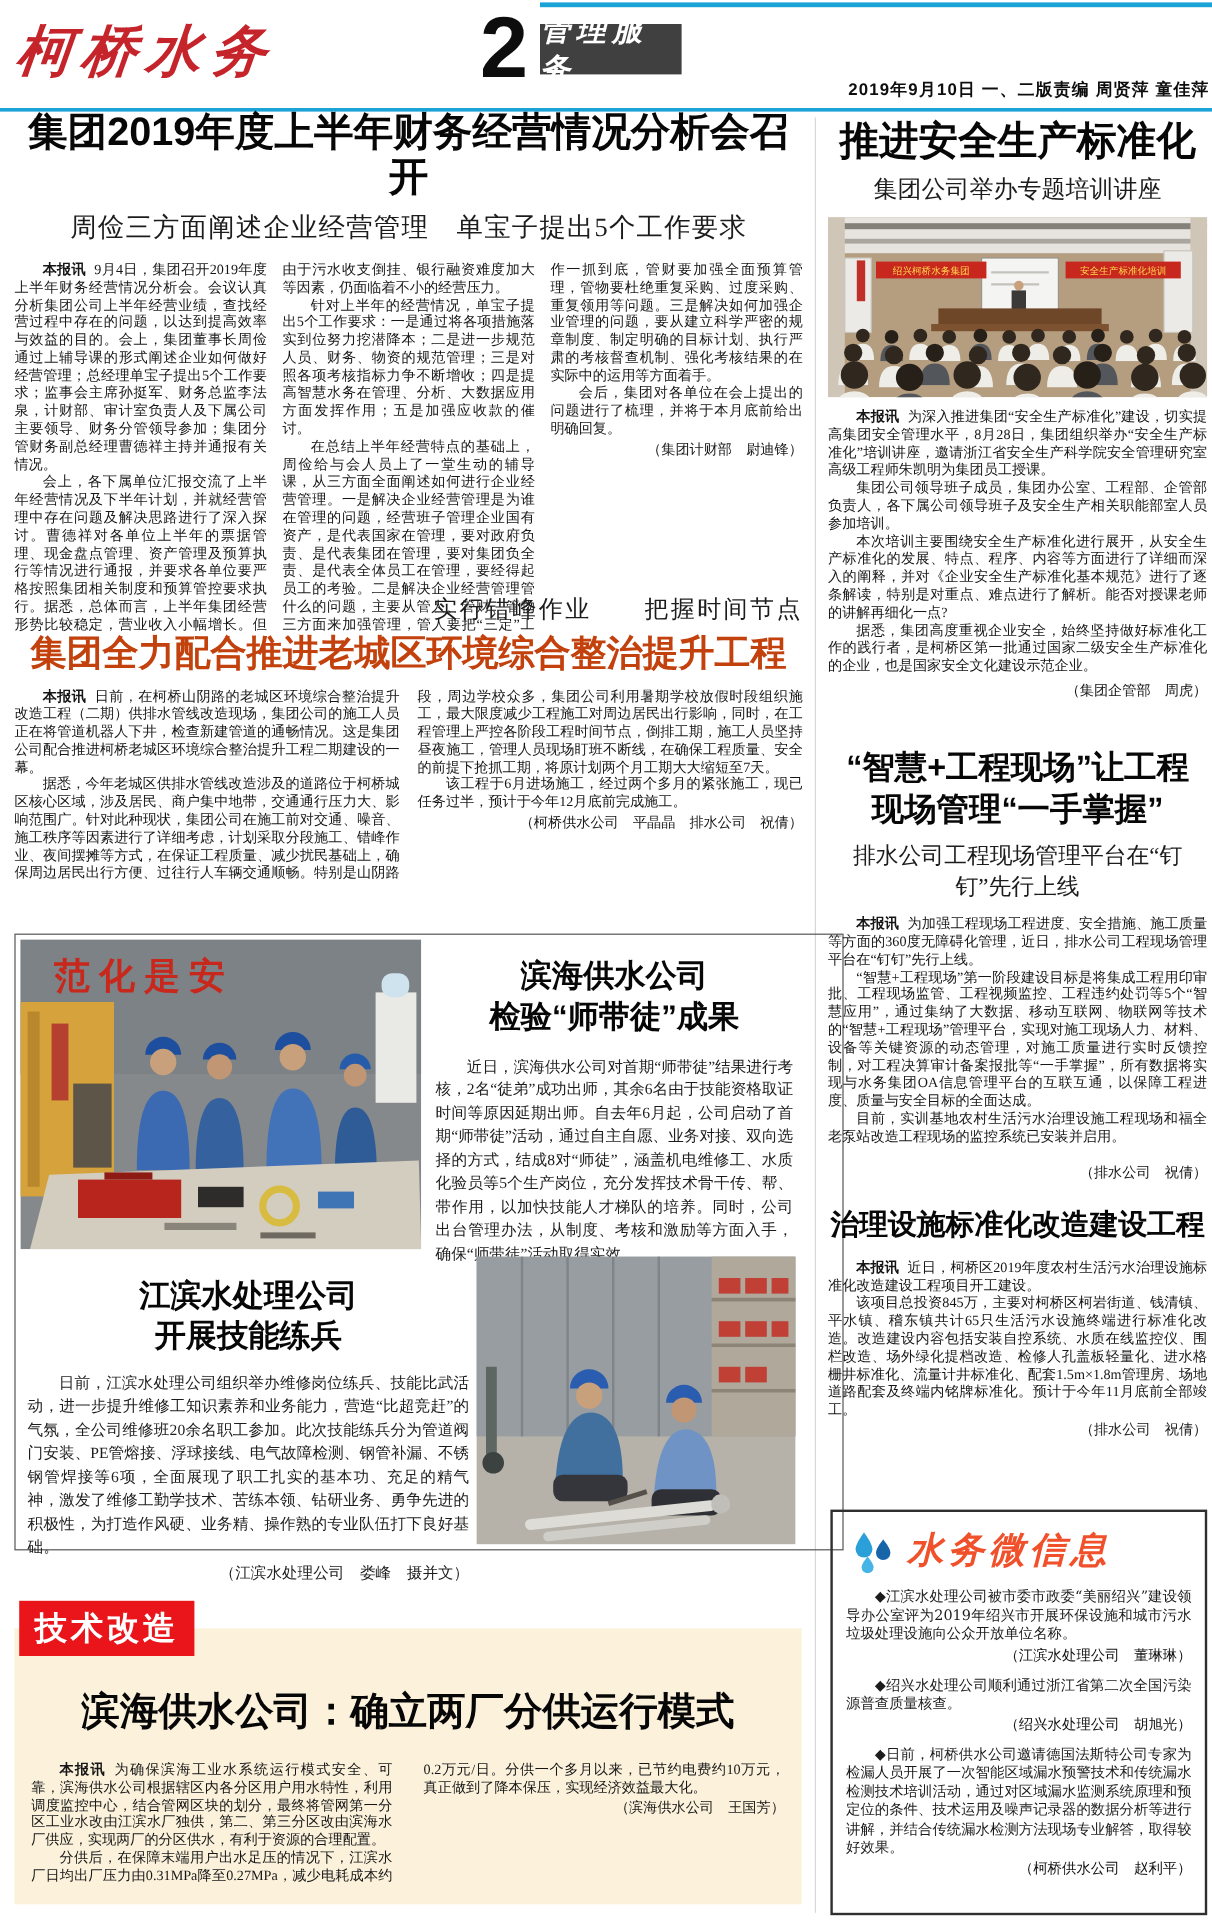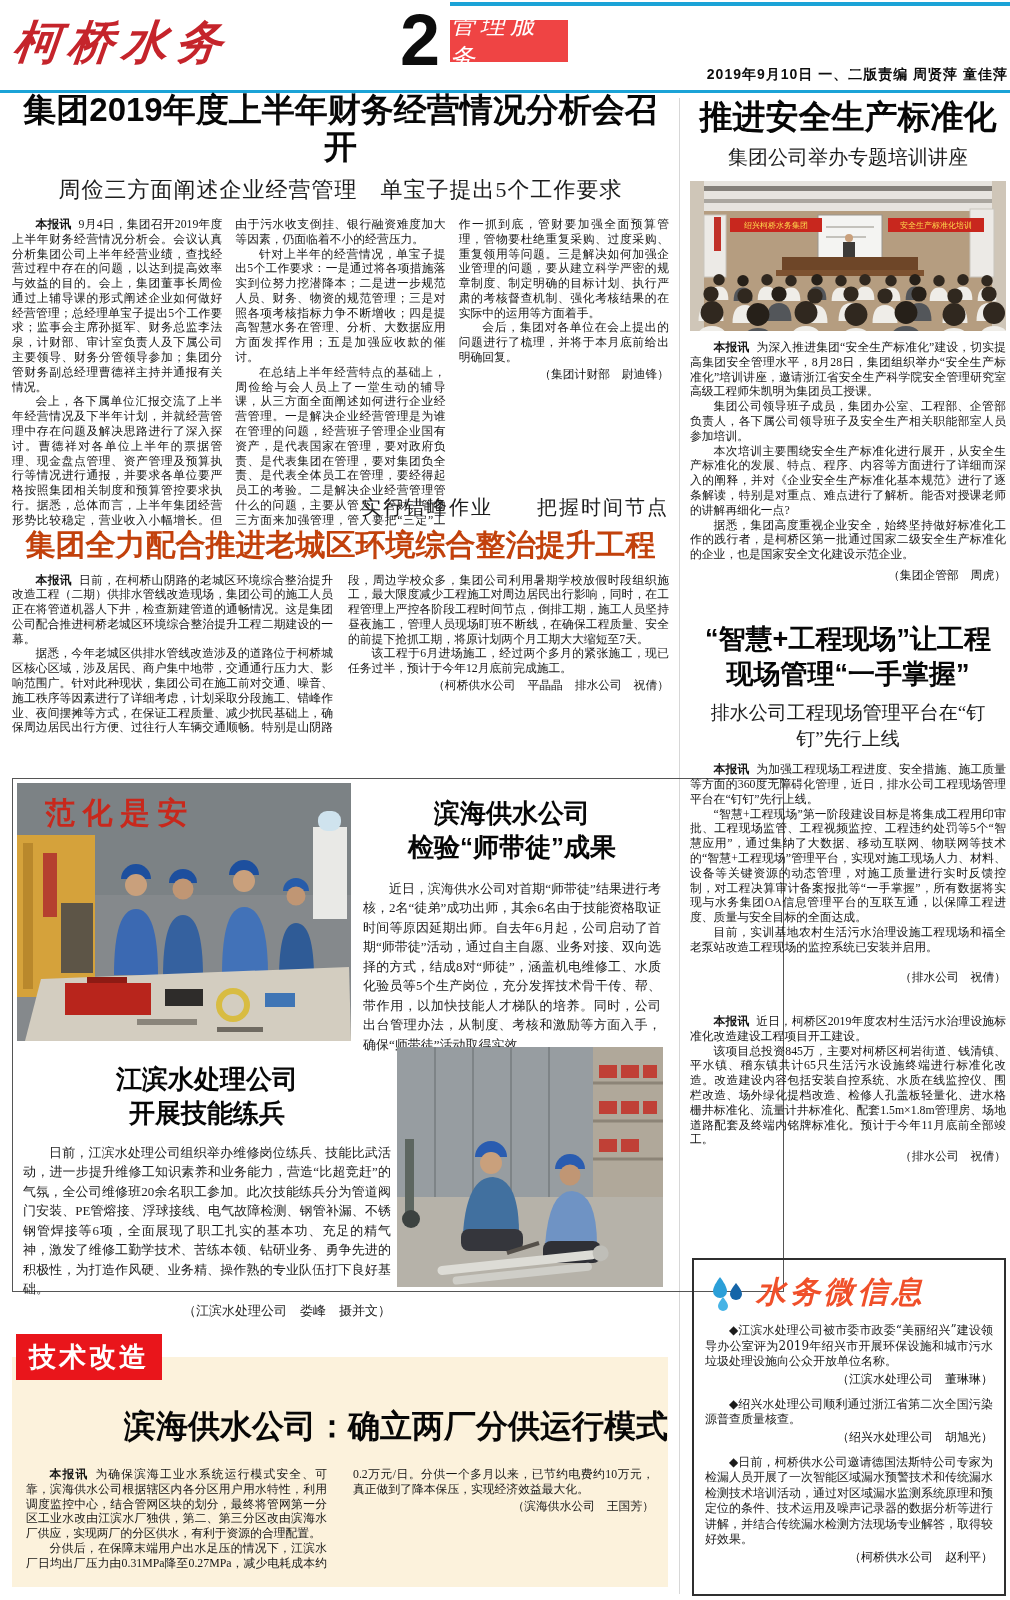--- a/index.html
+++ b/index.html
@@ -6,22 +6,22 @@
   #page{position:relative;width:1010px;height:1600px;background:#ffffff;margin:0 auto;
         font-family:"Liberation Serif",serif;color:#111;overflow:hidden;}
   .abs{position:absolute;}
   .hei{font-family:"Liberation Sans",sans-serif;}
 
   
   #masthead{left:14px;top:12px;font-size:46px;font-weight:900;font-style:italic;
             color:#c5242b;letter-spacing:8px;font-family:"DejaVu Serif",serif;
             transform:skewX(-6deg);}
   #page-number{left:400px;top:0px;font-size:72px;font-weight:900;line-height:80px;color:#0d0d0d;}
-  #section-badge{left:450px;top:20px;width:118px;height:42px;background:#ef4444;color:#fff;
-            display:flex;align-items:center;justify-content:center;font-size:25px;font-weight:400;
+  #section-badge{left:450px;top:20px;width:118px;height:42px;background:#404040;color:#fff;
+            display:flex;align-items:center;justify-content:center;font-size:25px;font-weight:700;
             font-style:italic;letter-spacing:5px;}
   #top-rule{left:450px;top:2px;width:560px;height:4px;background:#1ba3d7;}
   #dateline{right:2px;top:66px;font-size:14px;font-weight:700;letter-spacing:1px;color:#0d0d0d;}
   #header-rule{left:0;top:90px;width:1010px;height:3px;background:#1ba3d7;}
   #column-divider{left:679px;top:98px;width:1px;height:1496px;background:#d7d7d7;}
 
   
   .body-text{font-size:11.8px;line-height:14.8px;text-align:justify;color:#161616;}
   .body-text p{margin:0;text-indent:2em;}
   .lead-label{font-weight:700;font-family:"Liberation Sans",sans-serif;margin-right:7px;}
@@ -31,31 +31,31 @@
   .cols2{column-count:2;column-gap:15px;height:166px;column-fill:auto;overflow:hidden;margin-top:10px;}
   .cols2t{column-count:2;column-gap:26px;height:122px;column-fill:auto;overflow:hidden;}
 
   .headline-xl{font-size:33px;font-weight:900;text-align:center;line-height:1.12;color:#070707;}
   .headline-l{font-size:30px;font-weight:900;text-align:center;line-height:1.15;color:#c2410c;}
   .headline-m{font-size:26px;font-weight:900;text-align:center;line-height:1.3;color:#070707;}
   .subhead{font-size:22px;text-align:center;color:#1c1c1c;margin-top:9px;letter-spacing:1px;}
   .kicker{font-size:20px;text-align:right;color:#1c1c1c;letter-spacing:2px;}
 
   
-  #feature-box{left:12px;top:778px;width:772px;height:514px;border:1.5px solid #555;box-sizing:border-box;}
+  #feature-box{left:12px;top:778px;width:691px;height:514px;border:1.5px solid #555;box-sizing:border-box;}
   .kai-body{font-size:13px;line-height:19.5px;text-align:justify;color:#1c1c1c;}
   .kai-body p{margin:0;text-indent:2em;}
   .kai-byline{display:block;text-align:right;font-size:13px;margin-top:2px;}
 
   
   #tech-box{left:12px;top:1357px;width:656px;height:230px;background:#fcf2dc;}
   #tech-label{left:16px;top:1334px;width:146px;height:46px;background:#e9151b;color:#fff;
       display:flex;align-items:center;justify-content:center;font-size:27px;font-weight:900;
       letter-spacing:3px;z-index:3;}
-  #tech-headline{margin-top:48px;font-size:32px;font-weight:900;text-align:right;color:#070707;}
+  #tech-headline{margin-top:48px;font-size:32px;font-weight:900;text-align:center;color:#070707;}
   #tech-body{margin:18px 14px 0 14px;}
 
   
   .rcol{left:690px;width:316px;}
   #safety-body{margin-top:9px;height:226px;overflow:hidden;}
   #smart-body{margin-top:10px;height:206px;overflow:hidden;}
   .subhead-s{font-size:20px;text-align:center;color:#1c1c1c;margin-top:8px;}
   .headline-r1{font-size:33px;font-weight:900;text-align:center;line-height:1.15;color:#070707;}
   .headline-r2{font-size:27px;font-weight:900;text-align:center;line-height:1.3;color:#070707;}
   .headline-r3{font-size:24px;font-weight:900;text-align:center;line-height:1.45;color:#070707;}
@@ -316,20 +316,21 @@
     <div id="smart-body" class="body-text">
       <p><span class="lead-label">本报讯</span><span>为加强工程现场工程进度、安全措施、施工质量等方面的360度无障碍化管理，近日，排水公司工程现场管理平台在“钉钉”先行上线。</span></p>
       <p>“智慧+工程现场”第一阶段建设目标是将集成工程用印审批、工程现场监管、工程视频监控、工程违约处罚等5个“智慧应用”，通过集纳了大数据、移动互联网、物联网等技术的“智慧+工程现场”管理平台，实现对施工现场人力、材料、设备等关键资源的动态管理，对施工质量进行实时反馈控制，对工程决算审计备案报批等“一手掌握”，所有数据将实现与水务集团OA信息管理平台的互联互通，以保障工程进度、质量与安全目标的全面达成。</p>
       <p>目前，实训基地农村生活污水治理设施工程现场和福全老泵站改造工程现场的监控系统已安装并启用。</p>
     </div>
     <span class="byline">（排水公司　祝倩）</span>
   </div>
 
   <div class="abs rcol" style="top:1004px;">
     <div class="headline-r3 hei">
+      <div>治理设施标准化改造建设工程</div>
     </div>
     <div class="body-text" style="margin-top:10px;">
       <p><span class="lead-label">本报讯</span><span>近日，柯桥区2019年度农村生活污水治理设施标准化改造建设工程项目开工建设。</span></p>
       <p>该项目总投资845万，主要对柯桥区柯岩街道、钱清镇、平水镇、稽东镇共计65只生活污水设施终端进行标准化改造。改造建设内容包括安装自控系统、水质在线监控仪、围栏改造、场外绿化提档改造、检修人孔盖板轻量化、进水格栅井标准化、流量计井标准化、配套1.5m×1.8m管理房、场地道路配套及终端内铭牌标准化。预计于今年11月底前全部竣工。</p>
       <span class="byline">（排水公司　祝倩）</span>
     </div>
   </div>
 
   <div id="micro-box" class="abs">
     <div id="micro-title-row">

